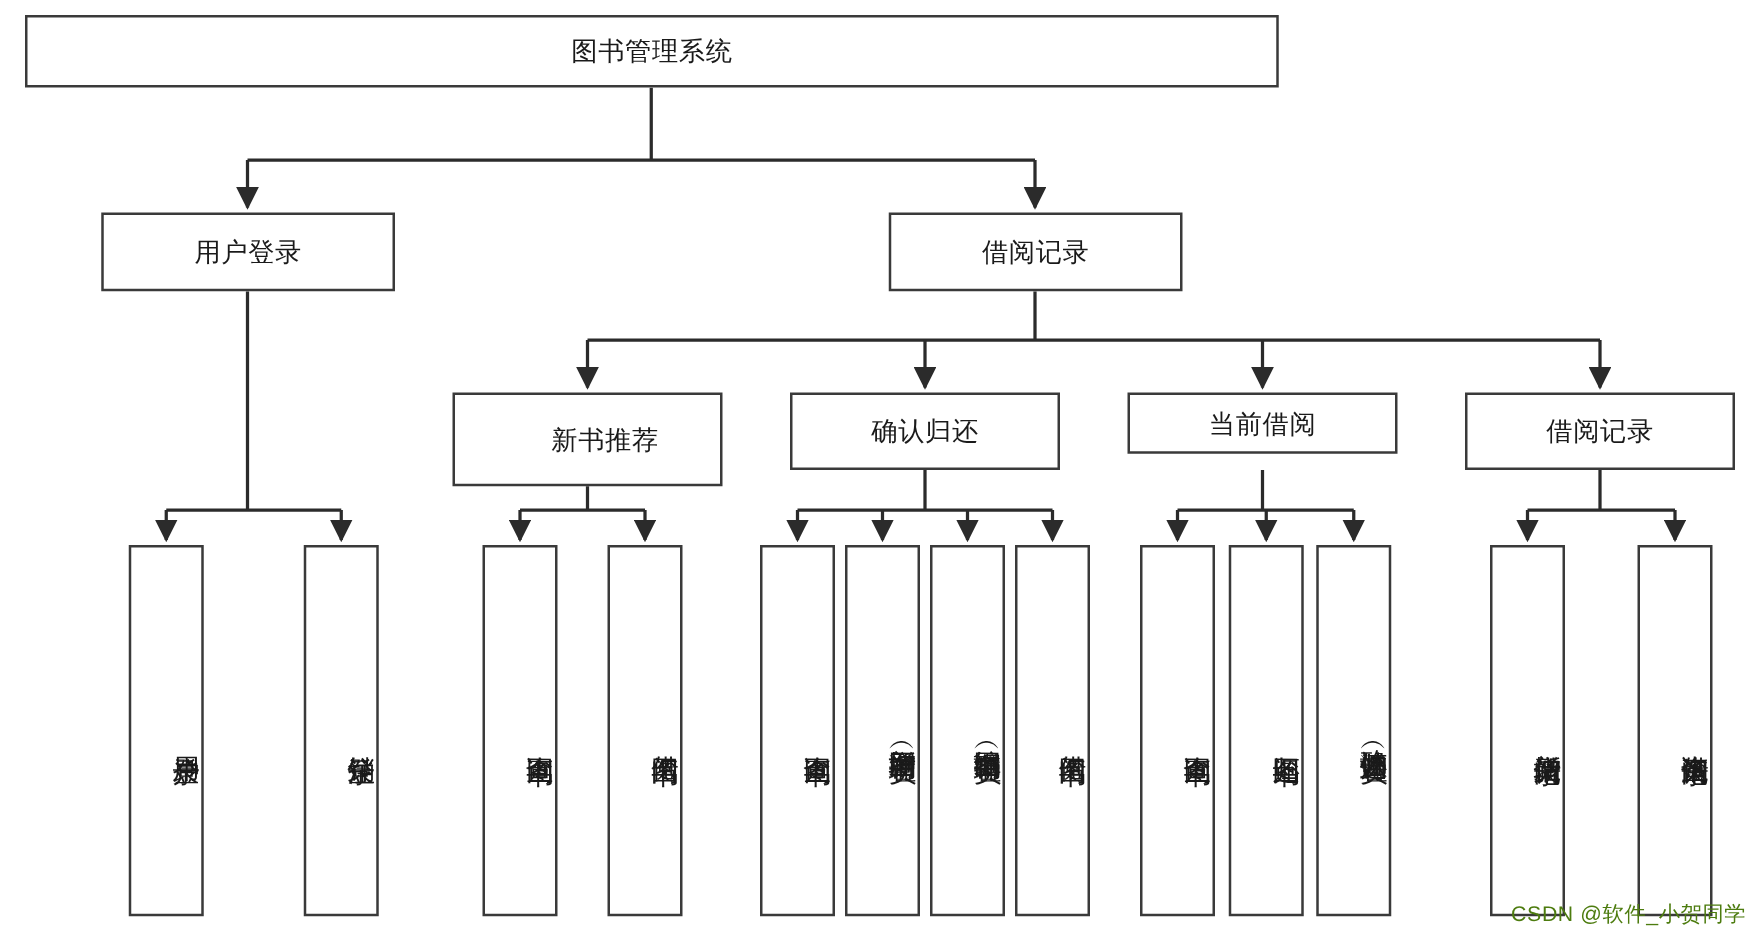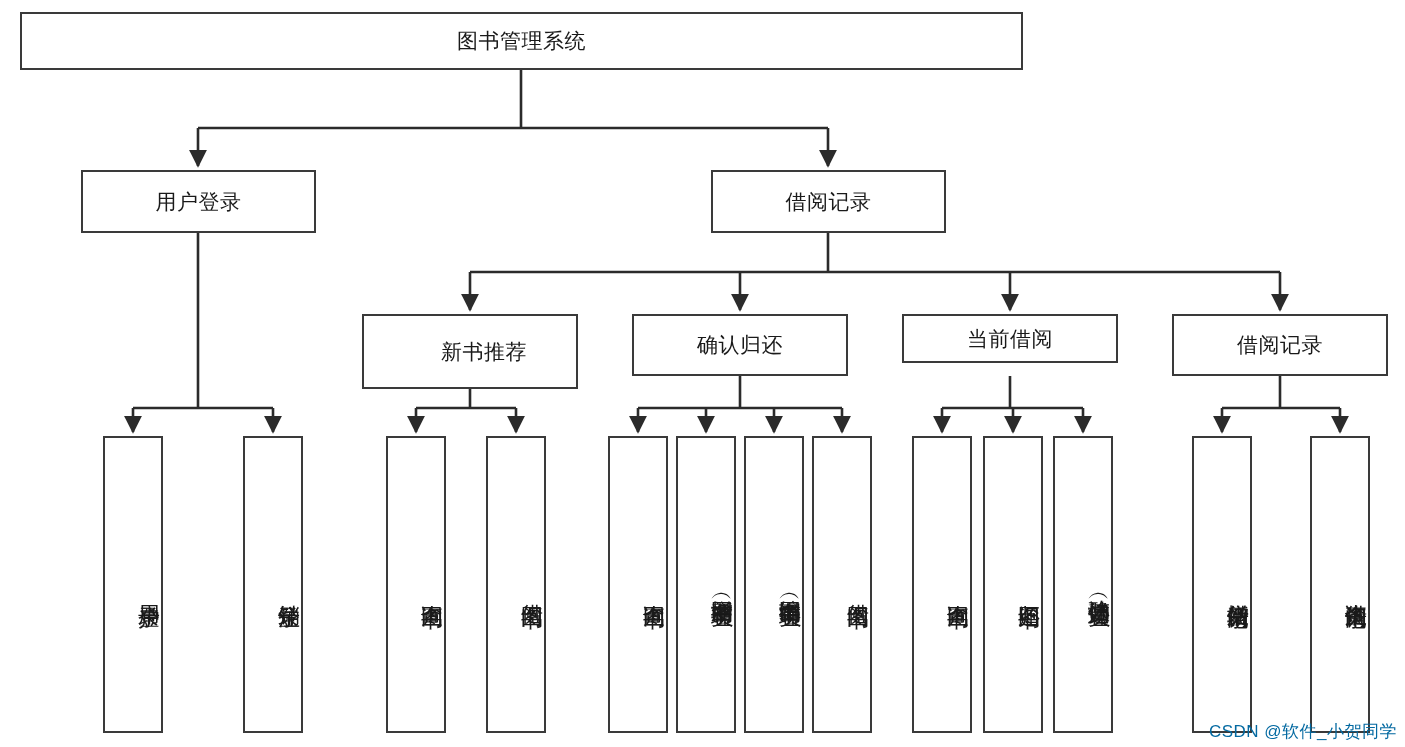--- a/index.html
+++ b/index.html
@@ -54,21 +54,21 @@
   }
   .node .label {
     display: block;
     white-space: pre-line;
   }
   #watermark {
     position: absolute;
     right: 8px;
     bottom: 4px;
     font-size: 17px;
-    color: #0369a1;
+    color: #4d7c0f;
     white-space: nowrap;
     letter-spacing: 0.5px;
   }
 </style>
 </head>
 <body>
 
 <div id="canvas">
 
   <svg id="edges" viewBox="0 0 1405 747" xmlns="http://www.w3.org/2000/svg">

